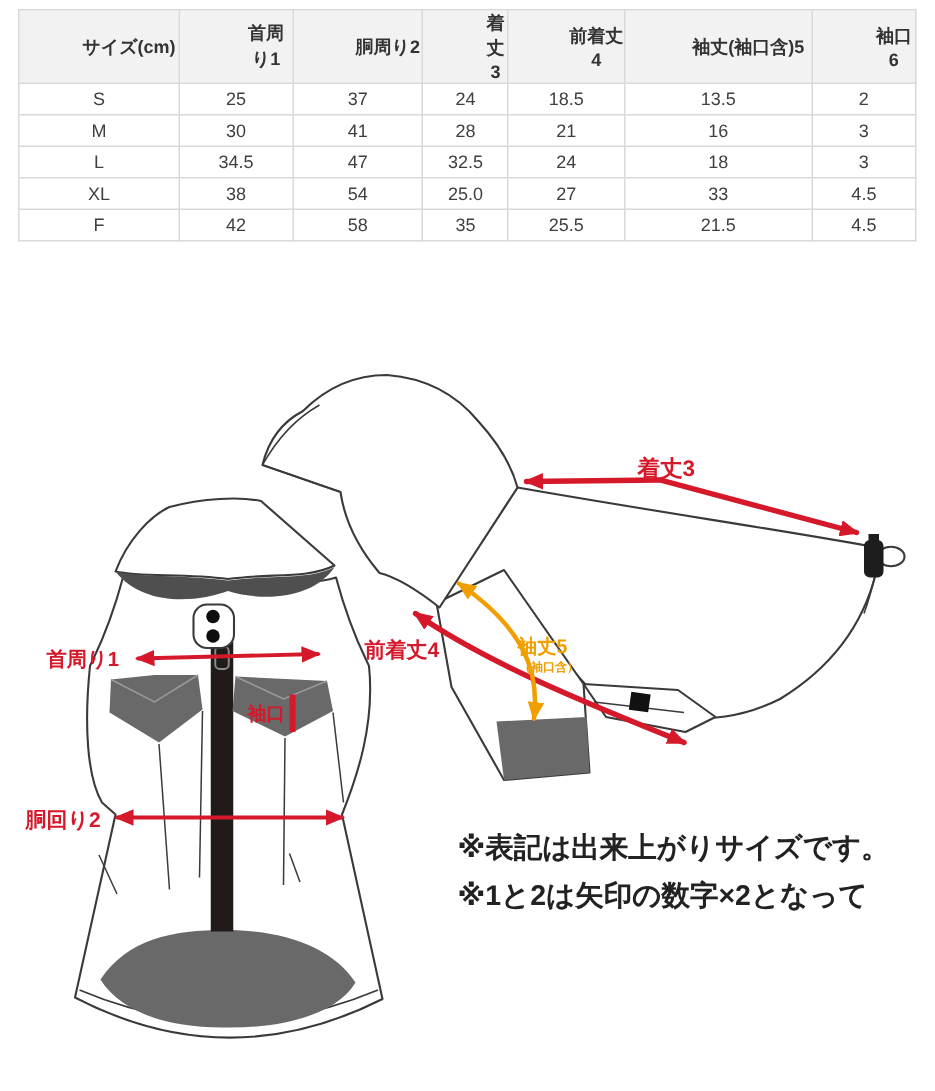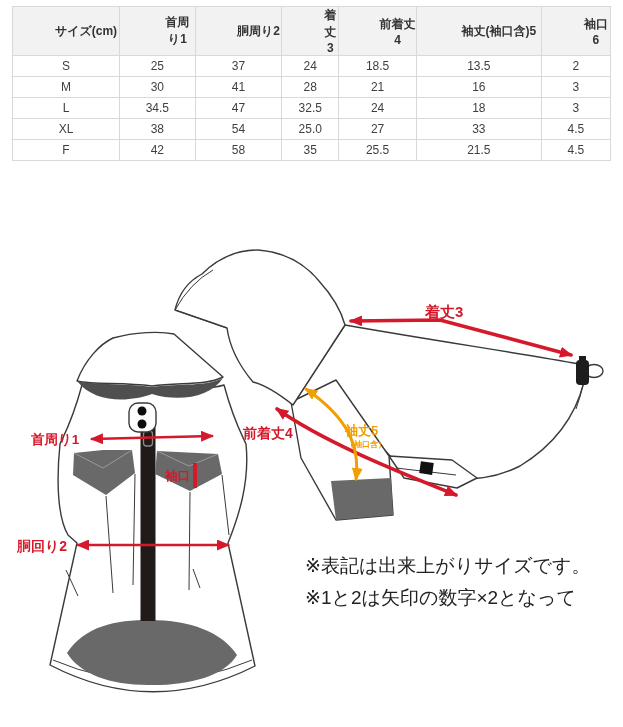--- a/index.html
+++ b/index.html
@@ -24,21 +24,21 @@
   .fold{fill:none;stroke:#9a9a9a;stroke-width:1;}
   .thin{fill:none;stroke:#3a3a3a;stroke-width:1;}
   .redline{fill:none;stroke:#d6182b;stroke-width:2.6;stroke-linecap:round;}
   .redthick{fill:none;stroke:#d6182b;stroke-width:3.6;stroke-linecap:round;}
   .orangeline{fill:none;stroke:#f09e00;stroke-width:3;stroke-linecap:round;}
   text.redlbl{fill:#d6182b;font-weight:700;}
   text.orangelbl{fill:#f09e00;font-weight:700;}
 
   
   .notes{position:absolute;left:305px;top:550px;width:310px;
-         font-size:19px;line-height:31.5px;font-weight:400;color:#222;}
+         font-size:19px;line-height:31.5px;font-weight:700;color:#222;}
 </style>
 </head>
 <body>
 
 <table class="size">
   <colgroup>
     <col style="width:17.8%">
       <col style="width:12.6%">
       <col style="width:14.4%">
     <col style="width:9.5%">

